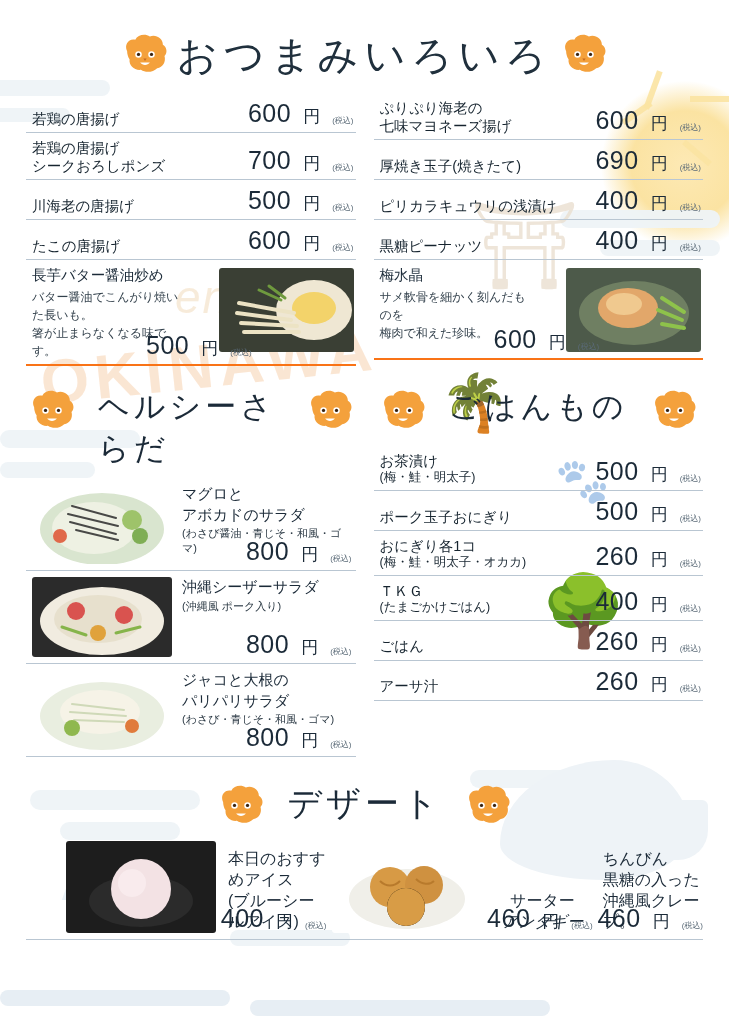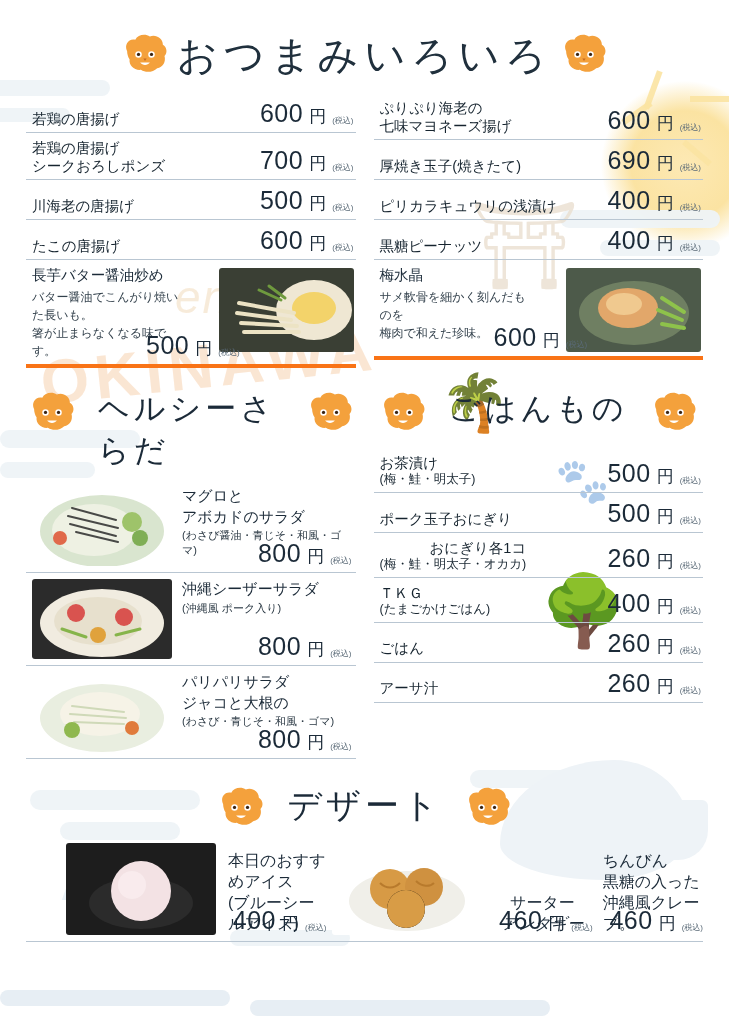--- a/index.html
+++ b/index.html
@@ -78,28 +78,28 @@
   .col { flex: 1; min-width: 0; }
 
   .item {
     border-bottom: 1px solid #b9c6d2;
     display: flex; align-items: flex-end; justify-content: space-between;
     padding: 6px 2px 4px 6px; min-height: 34px;
   }
   .item .names { line-height: 1.25; }
   .item .nm { font-size: 14.5px; color: #16242f; white-space: nowrap; }
   .item .nm.small { font-size: 12.5px; }
-  .price { display: flex; align-items: flex-end; gap: 5px; white-space: nowrap; }
+  .price { display: flex; align-items: flex-end; gap: 11px; white-space: nowrap; }
   .price .num { font-size: 25px; letter-spacing: .5px; }
   .price .yen { font-size: 17px; margin-left: 1px; }
   .price .tax { font-size: 8px; color: #5a6a77; margin-left: 1px; margin-bottom: 2px; }
 
   
   .photo-item {
-    border-bottom: 4px solid #f97316;
+    border-bottom: 2px solid #f97316;
     padding: 6px 2px 4px 6px; position: relative; min-height: 100px;
   }
   .photo-item .head { font-size: 14.5px; }
   .photo-item .desc { font-size: 12px; color: #33414c; line-height: 1.5; margin-top: 3px; }
   .photo-item .thumb {
     position: absolute; right: 2px; top: 8px; width: 135px; height: 84px;
     border-radius: 3px; overflow: hidden;
   }
   .photo-item .pr { position: absolute; left: 120px; bottom: 4px; }
 
@@ -432,22 +432,22 @@
             <g stroke="#cfd9b8" stroke-width="2" stroke-linecap="round">
               <line x1="40" y1="34" x2="92" y2="40"></line>
                 <line x1="38" y1="42" x2="94" y2="46"></line>
               <line x1="42" y1="50" x2="92" y2="52"></line>
             </g>
             <circle cx="40" cy="58" r="8" fill="#8fb84f"></circle>
             <circle cx="100" cy="56" r="7" fill="#e07b3c"></circle>
           </svg>
         </div>
         <div class="info">
+          <div class="nm2">ジャコと大根の</div>
           <div class="nm2">パリパリサラダ</div>
-          <div class="nm2">ジャコと大根の</div>
           <div class="sub">(わさび・青じそ・和風・ゴマ)</div>
           <div class="price pr">
             <span class="num">800</span>
             <span class="yen">円</span>
             <span class="tax">(税込)</span>
           </div>
         </div>
       </div>
     </div>
 
@@ -492,21 +492,21 @@
         <div class="names">
           <div class="nm">ポーク玉子おにぎり</div>
         </div>
         <div class="price">
           <span class="num">500</span>
           <span class="yen">円</span>
           <span class="tax">(税込)</span>
         </div>
       </div>
 
-      <div class="item" style="min-height:44px;text-align:right;">
+      <div class="item" style="min-height:44px;">
         <div class="names">
           <div class="nm">おにぎり各1コ</div>
           <div class="nm small">(梅・鮭・明太子・オカカ)</div>
         </div>
         <div class="price">
           <span class="num">260</span>
           <span class="yen">円</span>
           <span class="tax">(税込)</span>
         </div>
       </div>

